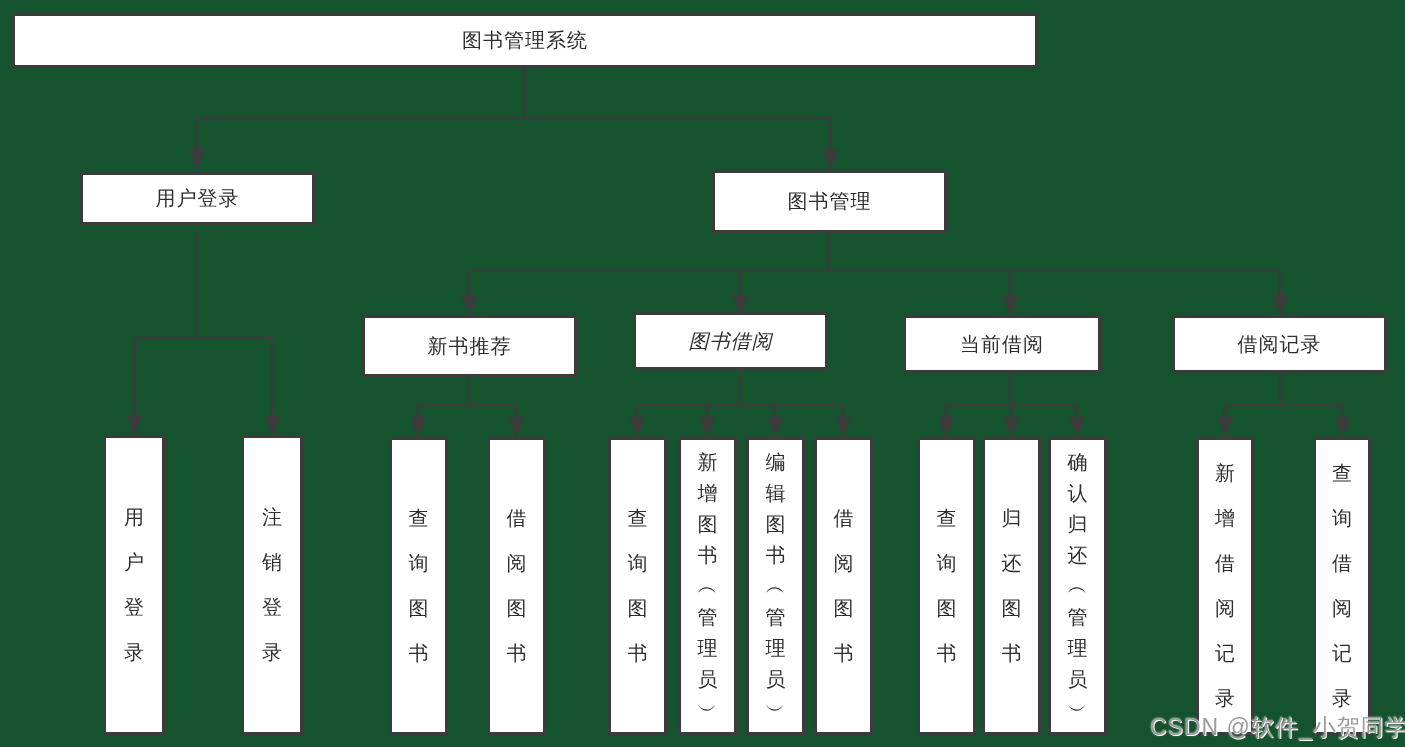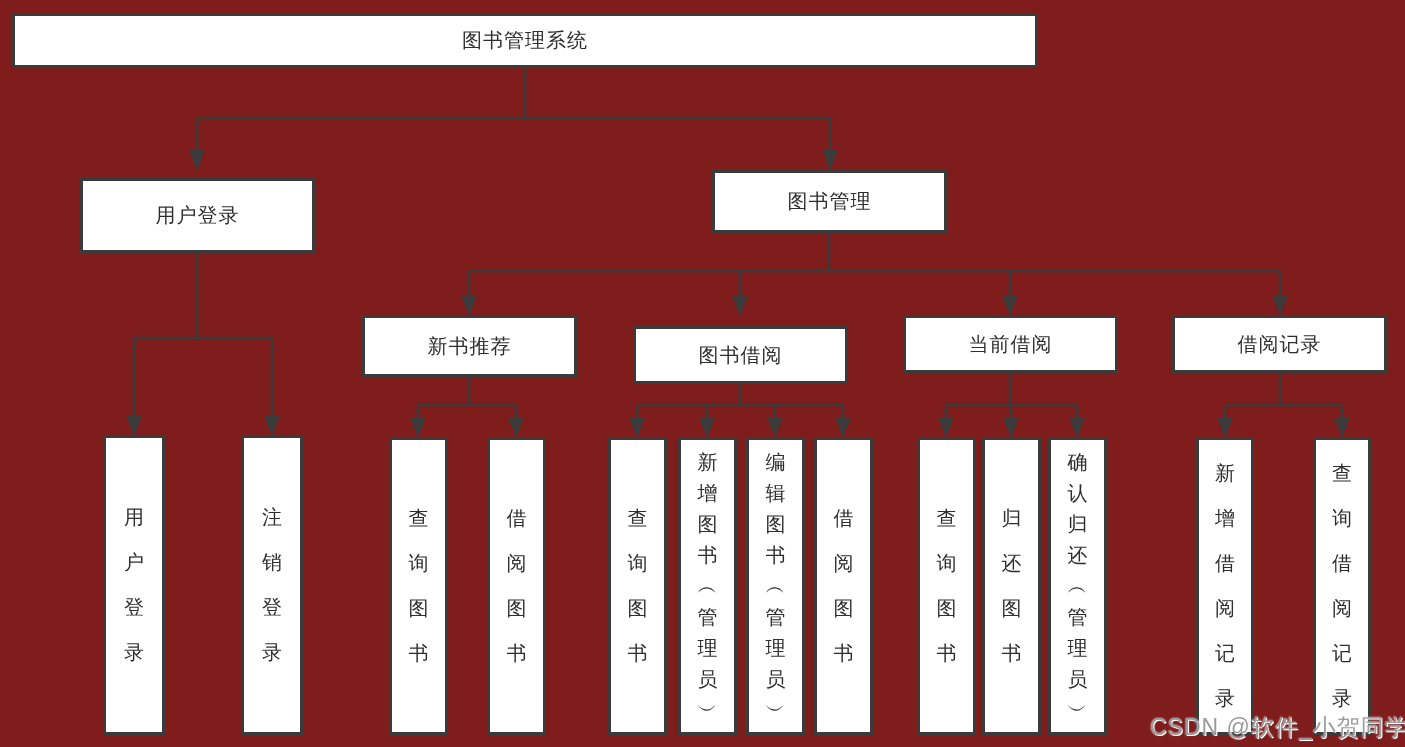--- a/index.html
+++ b/index.html
@@ -4,21 +4,21 @@
 <style>
   html, body {
     margin: 0;
     padding: 0;
     background: #ffffff;
   }
   .stage {
     position: relative;
     width: 1405px;
     height: 747px;
-    background: #7f1d1d;
+    background: #14532d;
     overflow: hidden;
     font-family: "Liberation Sans", "DejaVu Sans", sans-serif;
     color: #2e2e2e;
   }
   .wires {
     position: absolute;
     left: 0;
     top: 0;
     width: 1405px;
     height: 747px;
@@ -104,26 +104,26 @@
       <polygon points="938,417 954,417 946,438"></polygon>
       <polygon points="1003,417 1019,417 1011,438"></polygon>
       <polygon points="1069,417 1085,417 1077,438"></polygon>
       <polygon points="1217,417 1233,417 1225,438"></polygon>
       <polygon points="1334,417 1350,417 1342,438"></polygon>
     </g>
   </svg>
 
   <div class="node" style="left:12px; top:13px; width:1026px; height:55px;">图书管理系统</div>
 
-  <div class="node" style="left:80px; top:178px; width:235px; height:75px;text-align:right;">用户登录</div>
+  <div class="node" style="left:80px; top:172px; width:235px; height:53px;text-align:right;">用户登录</div>
   <div class="node" style="left:712px; top:170px; width:235px; height:63px;text-align:center;">图书管理</div>
 
   <div class="node" style="left:362px; top:315px; width:215px; height:62px;">新书推荐</div>
-  <div class="node" style="left:633px; top:326px; width:215px; height:58px;">图书借阅</div>
-  <div class="node" style="left:903px; top:315px; width:215px; height:58px;">当前借阅</div>
+  <div class="node" style="left:633px; top:312px; width:195px; height:58px;font-style:italic;">图书借阅</div>
+  <div class="node" style="left:903px; top:315px; width:198px; height:58px;">当前借阅</div>
   <div class="node" style="left:1172px; top:315px; width:215px; height:58px;text-align:center;">借阅记录</div>
 
   <div class="node vbox" style="left:103px; top:435px; width:62px; height:300px;">
       <span class="ch">用</span>
       <span class="ch">户</span>
       <span class="ch">登</span>
       <span class="ch">录</span>
     </div>
   <div class="node vbox" style="left:241px; top:435px; width:62px; height:300px;">
       <span class="ch">注</span>

